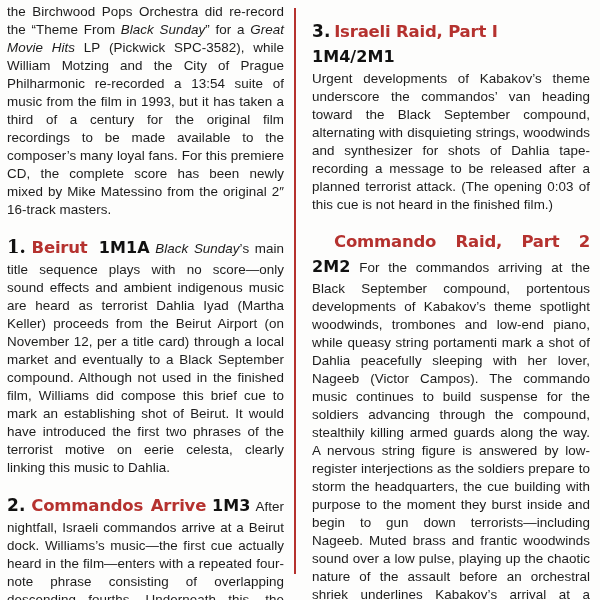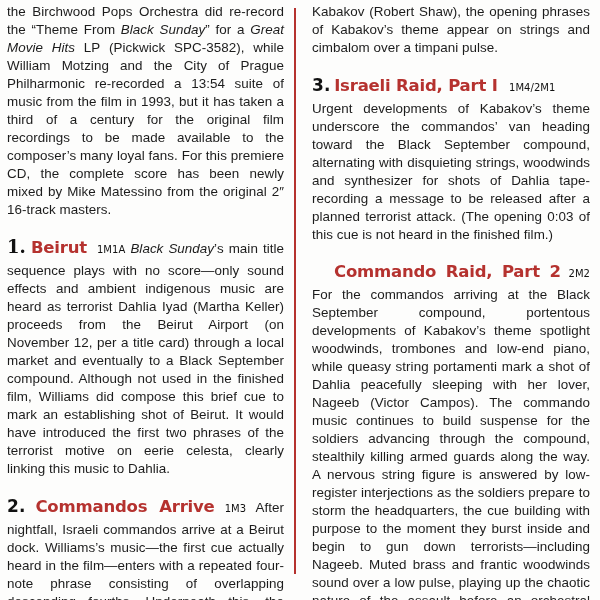--- a/index.html
+++ b/index.html
@@ -33,42 +33,41 @@
   .head-num.serif {
     font-family: "DejaVu Serif", serif; font-size: 18px;
   }
   .head-title {
     font-family: "DejaVu Sans", sans-serif;
     font-weight: bold; font-size: 16.5px; color: #b5322f;
     letter-spacing: -0.2px;
   }
   .cue {
     font-family: "DejaVu Sans", sans-serif;
-    font-weight: normal; font-size: 10px; color: #111;
+    font-weight: bold; font-size: 16px; color: #111;
   }
   .heading-line { line-height: 24px; }
   .page-num {
     position: absolute; left: 290px; top: 616px; font-size: 10px; color: #222;
   }
 </style>
 </head>
 <body>
 
 <div class="col" id="left">
   <p><span>the Birchwood Pops Orchestra did re-record the “Theme From </span><i>Black Sunday</i><span>” for a </span><i>Great Movie Hits</i><span> LP (Pickwick SPC-3582), while William Motzing and the City of Prague Philharmonic re-recorded a 13:54 suite of music from the film in 1993, but it has taken a third of a century for the original film recordings to be made available to the composer’s many loyal fans. For this premiere CD, the complete score has been newly mixed by Mike Matessino from the original 2″ 16-track masters.</span></p>
   <div class="gap"></div>
   <p><span class="heading-line"><span class="head-num serif">1.</span> <span class="head-title">Beirut</span>&nbsp; <span class="cue">1M1A</span></span> <i>Black Sunday</i><span>’s main title sequence plays with no score—only sound effects and ambient indigenous music are heard as terrorist Dahlia Iyad (Martha Keller) proceeds from the Beirut Airport (on November 12, per a title card) through a local market and eventually to a Black September compound. Although not used in the finished film, Williams did compose this brief cue to mark an establishing shot of Beirut. It would have introduced the first two phrases of the terrorist motive on eerie celesta, clearly linking this music to Dahlia.</span></p>
   <div class="gap"></div>
   <p><span class="heading-line"><span class="head-num">2.</span> <span class="head-title">Commandos Arrive</span> <span class="cue">1M3</span></span> <span>After nightfall, Israeli commandos arrive at a Beirut dock. Williams’s music—the first cue actually heard in the film—enters with a repeated four-note phrase consisting of overlapping descending fourths. Underneath this, the composer introduces an ascending whole-step motive that will feature prominently in the sequence that follows. After the first glimpse of the lead agent, Major David</span></p>
 </div>
 
 <div class="divider"></div>
 
 <div class="col" id="right">
-  <p>Kabakov (Robert Shaw), the opening phrases of Kabakov’s theme appear on strings and cimbalom over a timpani pulse.</p>
   <div class="gap"></div>
   <p class="heading-line" style="text-align:left;"><span class="head-num">3.</span> <span class="head-title">Israeli Raid, Part I</span>&nbsp;&nbsp; <span class="cue">1M4/2M1</span></p>
   <p>Urgent developments of Kabakov’s theme underscore the commandos’ van heading toward the Black September compound, alternating with disquieting strings, woodwinds and synthesizer for shots of Dahlia tape-recording a message to be released after a planned terrorist attack. (The opening 0:03 of this cue is not heard in the finished film.)</p>
   <div class="gap"></div>
   <p class="indent-first"><span class="heading-line" style="padding-left:22px;"><span class="head-title">Commando Raid, Part 2</span> <span class="cue">2M2</span></span> <span>For the commandos arriving at the Black September compound, portentous developments of Kabakov’s theme spotlight woodwinds, trombones and low-end piano, while queasy string portamenti mark a shot of Dahlia peacefully sleeping with her lover, Nageeb (Victor Campos). The commando music continues to build suspense for the soldiers advancing through the compound, stealthily killing armed guards along the way. A nervous string figure is answered by low-register interjections as the soldiers prepare to storm the headquarters, the cue building with purpose to the moment they burst inside and begin to gun down terrorists—including Nageeb. Muted brass and frantic woodwinds sound over a low pulse, playing up the chaotic nature of the assault before an orchestral shriek underlines Kabakov’s arrival at a bathroom, where he levels his weapon on Dahlia, caught off guard in the shower. A high string sustain holds</span></p>
 </div>
 
 <div class="page-num">13</div>
 
 </body></html>

